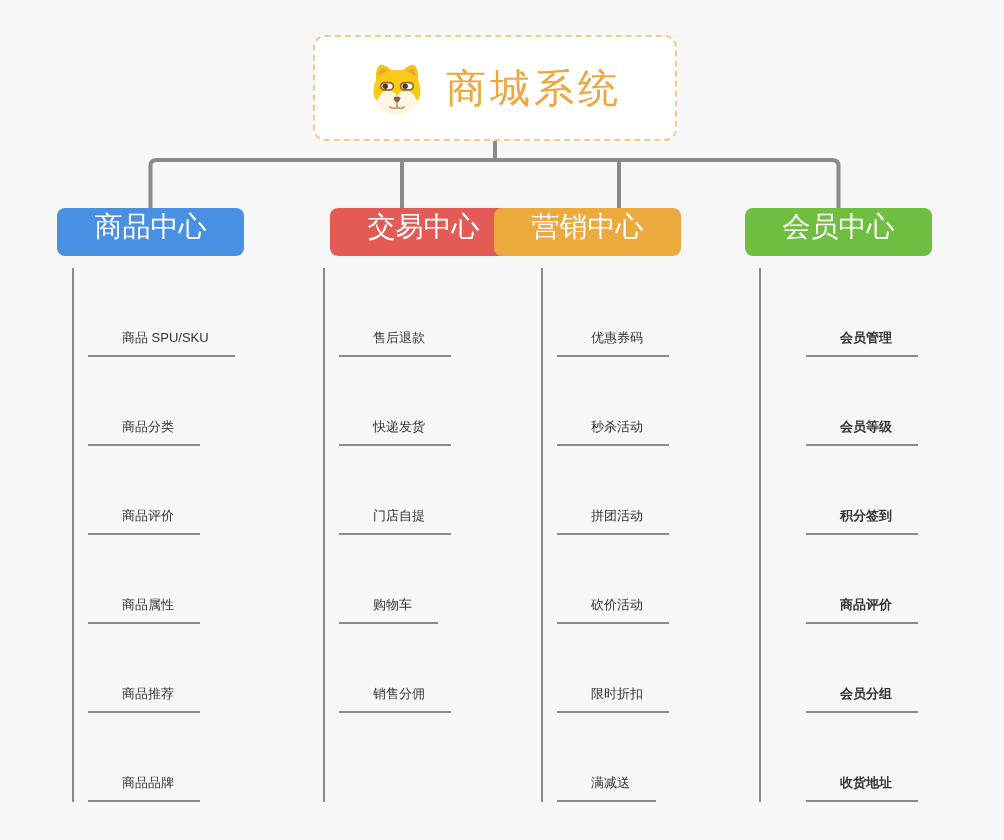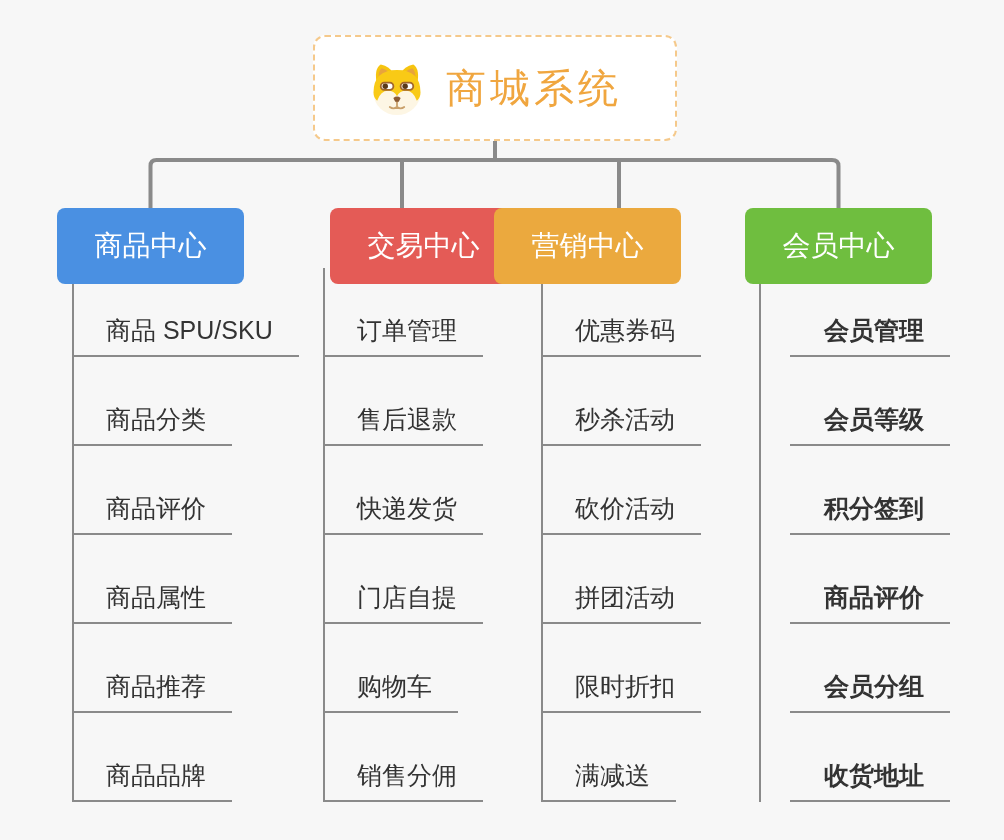--- a/index.html
+++ b/index.html
@@ -30,23 +30,23 @@
     font-size: 40px;
     letter-spacing: 4px;
     color: #f0a63f;
     font-weight: 400;
     white-space: nowrap;
   }
   .root-icon { width: 58px; height: 56px; flex: 0 0 auto; }
 
   
   .branch-header {
-    position: absolute; top: 208px; width: 187px; height: 76px;
+    position: absolute; top: 208px; width: 187px; height: 48px;
     border-radius: 8px;
-    display: flex; align-items: center; justify-content: center;
+    display: flex; align-items: flex-start; justify-content: center;
     color: #ffffff;
     font-size: 28px;
     z-index: 2;
     cursor: default;
     white-space: nowrap;
   }
   .bh-0 { left: 57px; }
   .bh-1 { left: 307px; margin-left: 23px; }
   .bh-2 { left: 494px; }
   .bh-3 { left: 745px; }
@@ -70,24 +70,25 @@
   .ic-0 { left: 72px; }
   .ic-1 { left: 323px; }
   .ic-2 { left: 541px; }
   .ic-3 { left: 790px; font-weight: bold; }
 
   .sub-item { display: flex; align-items: flex-end; }
   .sub-item-label {
     display: inline-block;
     padding: 0 26px 8px 34px;
     border-bottom: 2px solid #8a8a8a;
-    font-size: 25px;
+    font-size: 13px;
     color: #333333;
     white-space: nowrap;
     cursor: default;
+    margin-left: 16px;
   }
 </style>
 </head>
 <body>
 
 <div class="stage">
 
   <svg class="connectors" viewBox="0 0 1004 840" xmlns="http://www.w3.org/2000/svg">
     <g fill="none" stroke="#8a8a8a" stroke-width="4">
       <path d="M495 140 V160"></path>
@@ -156,23 +157,20 @@
     <div class="sub-item">
         <span class="sub-item-label">商品推荐</span>
       </div>
     <div class="sub-item">
         <span class="sub-item-label">商品品牌</span>
       </div>
   </div>
 
   <div class="item-col ic-1">
     <div class="sub-item">
-        <span class="sub-item-label">订单管理</span>
-      </div>
-    <div class="sub-item">
         <span class="sub-item-label">售后退款</span>
       </div>
     <div class="sub-item">
         <span class="sub-item-label">快递发货</span>
       </div>
     <div class="sub-item">
         <span class="sub-item-label">门店自提</span>
       </div>
     <div class="sub-item">
         <span class="sub-item-label">购物车</span>
@@ -183,26 +181,26 @@
   </div>
 
   <div class="item-col ic-2">
     <div class="sub-item">
         <span class="sub-item-label">优惠券码</span>
       </div>
     <div class="sub-item">
         <span class="sub-item-label">秒杀活动</span>
       </div>
     <div class="sub-item">
+        <span class="sub-item-label">拼团活动</span>
+      </div>
+    <div class="sub-item">
         <span class="sub-item-label">砍价活动</span>
       </div>
     <div class="sub-item">
-        <span class="sub-item-label">拼团活动</span>
-      </div>
-    <div class="sub-item">
         <span class="sub-item-label">限时折扣</span>
       </div>
     <div class="sub-item">
         <span class="sub-item-label">满减送</span>
       </div>
   </div>
 
   <div class="item-col ic-3">
     <div class="sub-item">
         <span class="sub-item-label">会员管理</span>

